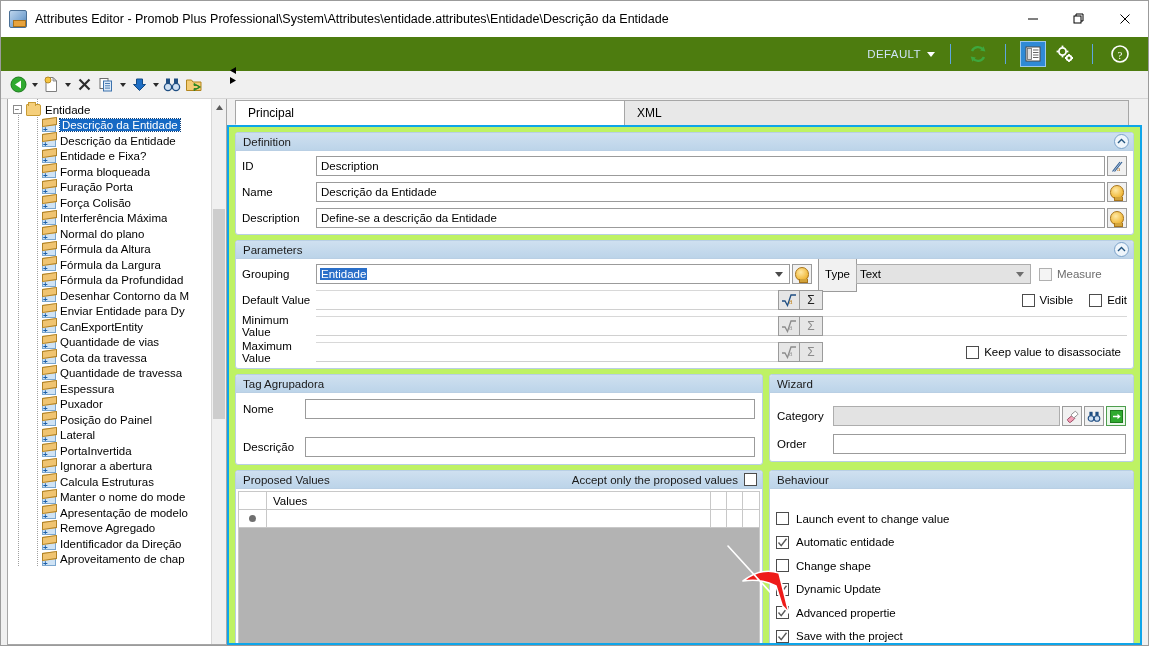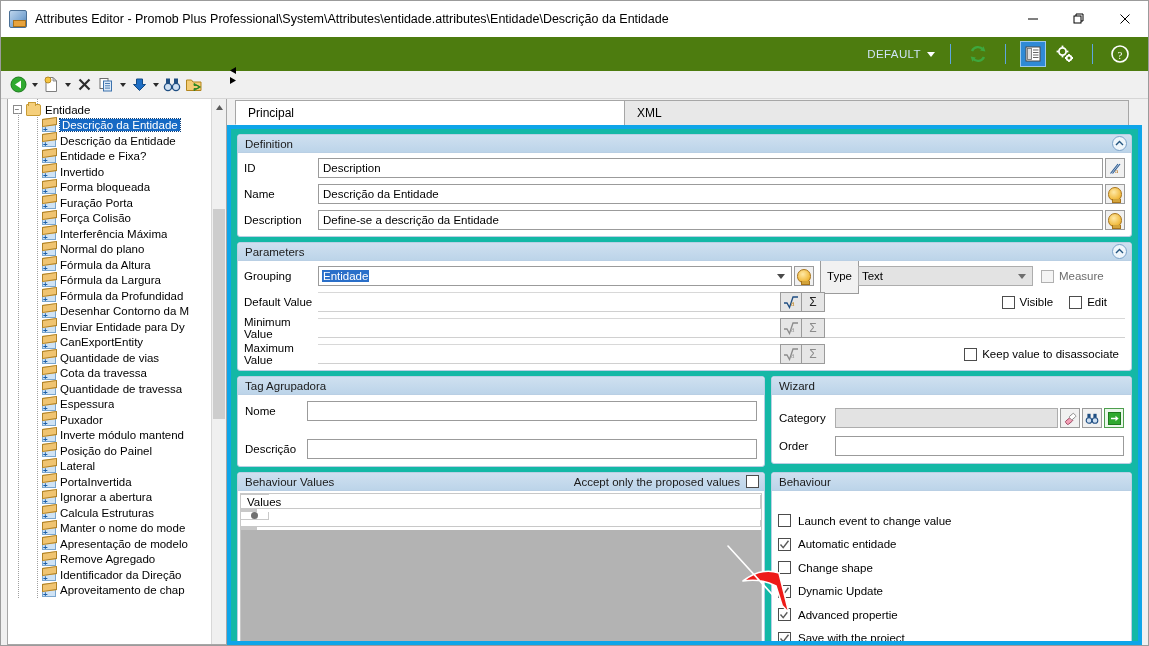--- a/index.html
+++ b/index.html
@@ -140,21 +140,21 @@
     height:25px; display:flex; align-items:center; padding:0 12px;
     font-size:12px; border:1px solid #a6a6a6; border-bottom:none; margin-right:-1px;
     background:#e8e8e8; color:#000; min-width:60px;
   }
   .tab.active { background:#ffffff; border-bottom:1px solid #fff; }
   .tab.t-principal { width:390px; justify-content:flex-start;}
   .tab.t-xml { width:505px; justify-content:flex-start;}
 
   .panelhost {
     position:absolute; left:0; right:0; top:26px; bottom:0;
-    border:4px solid #0ea5e9; background:#14b8a6; overflow:hidden;
+    border:2px solid #0ea5e9; background:#bef264; overflow:hidden;
   }
 
   .group {
     border:1px solid #b9cfe4; border-radius:3px; background:#fff;
     margin:5px 6px 0 6px;
   }
   .group-hd {
     height:18px; background:linear-gradient(to bottom,#cfe0f0 0%,#bcd4e9 100%);
     border-bottom:1px solid #b9cfe4; border-radius:2px 2px 0 0;
     display:flex; align-items:center; padding-left:7px; font-size:11.5px; color:#1a1a1a;
@@ -221,21 +221,21 @@
 
   .cols { display:flex; margin:5px 6px 0 6px; gap:6px; }
   .col-l { width:528px; flex:0 0 auto; }
   .col-r { flex:1; }
   .group.incol { margin:0; }
 
   
   .pv-group { }
   .pv-hd-right { position:absolute; right:5px; display:flex; align-items:center; gap:6px; font-size:11.5px; }
   .grid { border:1px solid #c8c8c8; margin:2px 2px 0 2px; }
-  .grid-row { display:flex; height:18px;flex-direction:column; }
+  .grid-row { display:flex; height:18px; }
   .grid-row.hdr { background:#fff; }
   .gc-sel { width:28px; border-right:1px solid #c8c8c8; border-bottom:1px solid #c8c8c8; display:flex; align-items:center; justify-content:center; }
   .gc-val { flex:1; border-right:1px solid #c8c8c8; border-bottom:1px solid #c8c8c8; display:flex; align-items:center; padding-left:6px; font-size:11.5px; }
   .gc-x { width:16px; border-right:1px solid #c8c8c8; border-bottom:1px solid #c8c8c8; }
   .gc-x:last-child { border-right:none; }
   .grid-fill { background:#b3b3b3; height:130px; }
   .new-marker { width:7px;height:7px;border-radius:50%; background:#6f6f6f; }
 
   .beh-item { display:flex; align-items:center; gap:7px; height:23.5px; font-size:11.5px; padding-left:6px; }
 
@@ -423,25 +423,20 @@
               <span class="tlabel">Descrição da Entidade</span>
             </div>
             <div class="tnode">
               <span class="indent2"></span>
               <span class="attr-ico"></span>
               <span class="tlabel">Entidade e Fixa?</span>
             </div>
             <div class="tnode">
               <span class="indent2"></span>
               <span class="attr-ico"></span>
-              <span class="tlabel">Invertido</span>
-            </div>
-            <div class="tnode">
-              <span class="indent2"></span>
-              <span class="attr-ico"></span>
               <span class="tlabel">Forma bloqueada</span>
             </div>
             <div class="tnode">
               <span class="indent2"></span>
               <span class="attr-ico"></span>
               <span class="tlabel">Furação Porta</span>
             </div>
             <div class="tnode">
               <span class="indent2"></span>
               <span class="attr-ico"></span>
@@ -504,25 +499,20 @@
             </div>
             <div class="tnode">
               <span class="indent2"></span>
               <span class="attr-ico"></span>
               <span class="tlabel">Espessura</span>
             </div>
             <div class="tnode">
               <span class="indent2"></span>
               <span class="attr-ico"></span>
               <span class="tlabel">Puxador</span>
-            </div>
-            <div class="tnode">
-              <span class="indent2"></span>
-              <span class="attr-ico"></span>
-              <span class="tlabel">Inverte módulo mantend</span>
             </div>
             <div class="tnode">
               <span class="indent2"></span>
               <span class="attr-ico"></span>
               <span class="tlabel">Posição do Painel</span>
             </div>
             <div class="tnode">
               <span class="indent2"></span>
               <span class="attr-ico"></span>
               <span class="tlabel">Lateral</span>
@@ -670,21 +660,21 @@
                   <polyline points="1,8 4,8 6.5,12.5 10,2 15,2" fill="none" stroke="#1f4e82" stroke-width="1.3"></polyline>
                   <text x="8" y="11" font-size="7.5" fill="#c08420" font-family="Liberation Serif, serif">a</text>
                 </svg>
               </span>
               <span class="sigma-btn">Σ</span>
               <span style="flex:1;"></span>
               <span class="cb" style="margin-right:16px;">
                 <span class="cbbox"></span>
                 <span>Visible</span>
               </span>
-              <span class="cb" style="margin-right:18px;">
+              <span class="cb" style="margin-right:0;">
                 <span class="cbbox"></span>
                 <span>Edit</span>
               </span>
             </div>
 
             <div class="row">
               <span class="lbl">Minimum Value</span>
               <span class="txt flatline" style="flex:0 0 462px;"></span>
               <span class="sqrt-btn dim">
                 <svg width="16" height="14" viewBox="0 0 16 14">
@@ -771,21 +761,21 @@
                 </div>
               </div>
             </div>
           </div>
         </div>
 
         <div class="cols" style="margin-top:5px;">
           <div class="col-l">
             <div class="group incol pv-group">
               <div class="group-hd">
-                <span>Behaviour Values</span>
+                <span>Proposed Values</span>
                 <span class="pv-hd-right">
                   <span>Accept only the proposed values</span>
                   <span class="cbbox"></span>
                 </span>
               </div>
               <div class="grid">
                 <div class="grid-row hdr">
                   <div class="gc-sel"></div>
                   <div class="gc-val">Values</div>
                   <div class="gc-x"></div>

